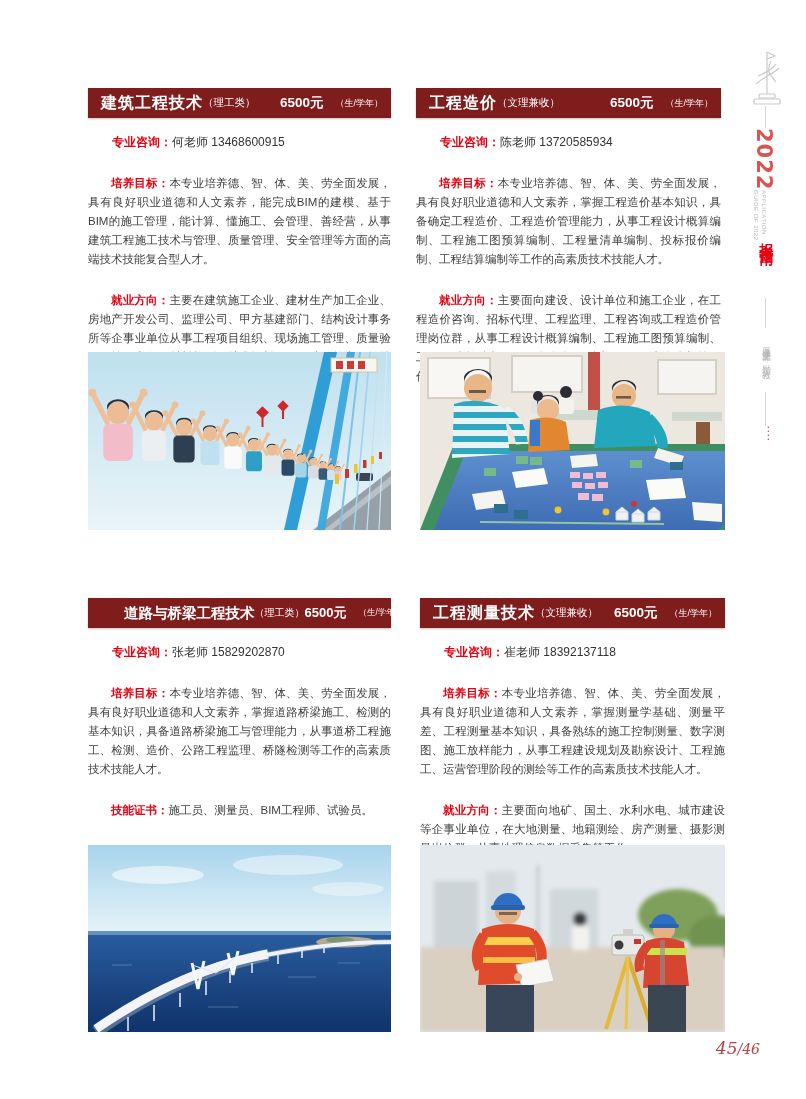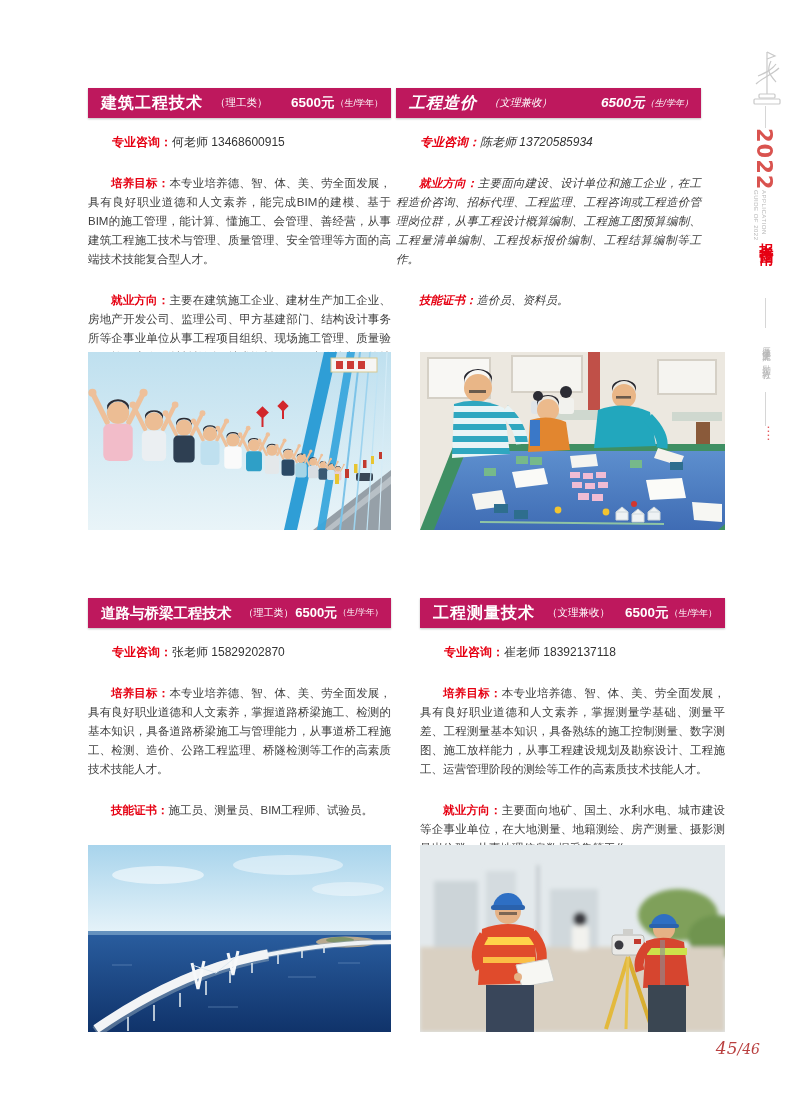--- a/index.html
+++ b/index.html
@@ -3,33 +3,33 @@
 <meta charset="utf-8">
 <style>
   html,body{margin:0;padding:0;background:#ffffff;}
   .page{
     position:relative;width:806px;height:1099px;margin:0 auto;background:#ffffff;
     font-family:"Liberation Sans","DejaVu Sans",sans-serif;overflow:hidden;
   }
   
   .section{position:absolute;}
   .sec-1{left:88px;top:88px;width:303px;}
-  .sec-2{left:396px;top:88px;width:305px;font-style:italic;}
+  .sec-2{left:416px;top:88px;width:305px;}
   .sec-3{left:88px;top:598px;width:303px;}
   .sec-4{left:420px;top:598px;width:305px;}
   .bar{
-    height:30px;background:#be185d;color:#ffffff;display:flex;align-items:center;
+    height:30px;background:#7f1d1d;color:#ffffff;display:flex;align-items:center;
     padding:0 8px 0 13px;box-sizing:border-box;box-shadow:0 1px 2px rgba(0,0,0,.25);text-align:right;
   }
   .bar .title{font-size:16px;font-weight:bold;letter-spacing:1px;white-space:nowrap;}
-  .bar .cat{font-size:10.5px;margin-left:12px;white-space:nowrap;}
+  .bar .cat{font-size:10.5px;margin-left:0;white-space:nowrap;}
   .bar .spacer{flex:1;}
   .bar .price{font-size:13.5px;font-weight:bold;white-space:nowrap;}
-  .bar .unit{font-size:9px;white-space:nowrap;margin-left:1px;}
-  .tight .title{font-size:14.5px;letter-spacing:0;}
+  .bar .unit{font-size:9px;white-space:nowrap;margin-left:12px;}
+  .tight .title{font-size:14.5px;letter-spacing:0;margin-left:23px;}
   .tight .cat{font-size:10px;}
   .tight .price{font-size:13px;}
   .tight .unit{font-size:8.5px;}
   p.field{
     margin:22px 0 0;font-size:11.5px;line-height:19px;color:#404040;
     text-align:justify;text-indent:2em;
   }
   p.consult{margin-top:15px;font-size:12px;color:#333;}
   .lbl{color:#e60012;font-weight:bold;}
   
@@ -162,20 +162,21 @@
 
   <div class="section sec-2">
     <div class="bar">
       <span class="title">工程造价</span>
       <span class="cat">（文理兼收）</span>
       <span class="spacer"></span>
       <span class="price">6500元</span>
       <span class="unit">（生/学年）</span>
     </div>
     <p class="field consult"><span class="lbl">专业咨询：</span><span>陈老师 13720585934</span></p>
+    <p class="field"><span class="lbl">培养目标：</span><span>本专业培养德、智、体、美、劳全面发展，具有良好职业道德和人文素养，掌握工程造价基本知识，具备确定工程造价、工程造价管理能力，从事工程设计概算编制、工程施工图预算编制、工程量清单编制、投标报价编制、工程结算编制等工作的高素质技术技能人才。</span></p>
     <p class="field"><span class="lbl">就业方向：</span><span>主要面向建设、设计单位和施工企业，在工程造价咨询、招标代理、工程监理、工程咨询或工程造价管理岗位群，从事工程设计概算编制、工程施工图预算编制、工程量清单编制、工程投标报价编制、工程结算编制等工作。</span></p>
     <p class="field"><span class="lbl">技能证书：</span><span>造价员、资料员。</span></p>
   </div>
 
   <div class="photo photo-2" aria-label="学生在实训室进行工程造价沙盘实训">
     <svg viewBox="0 0 305 178" preserveAspectRatio="none">
       <defs>
         <pattern id="stripe" patternUnits="userSpaceOnUse" width="12" height="12">
           <rect width="12" height="6" fill="#2fa7c0"></rect>
             <rect y="6" width="12" height="6" fill="#e8f4f6"></rect>

